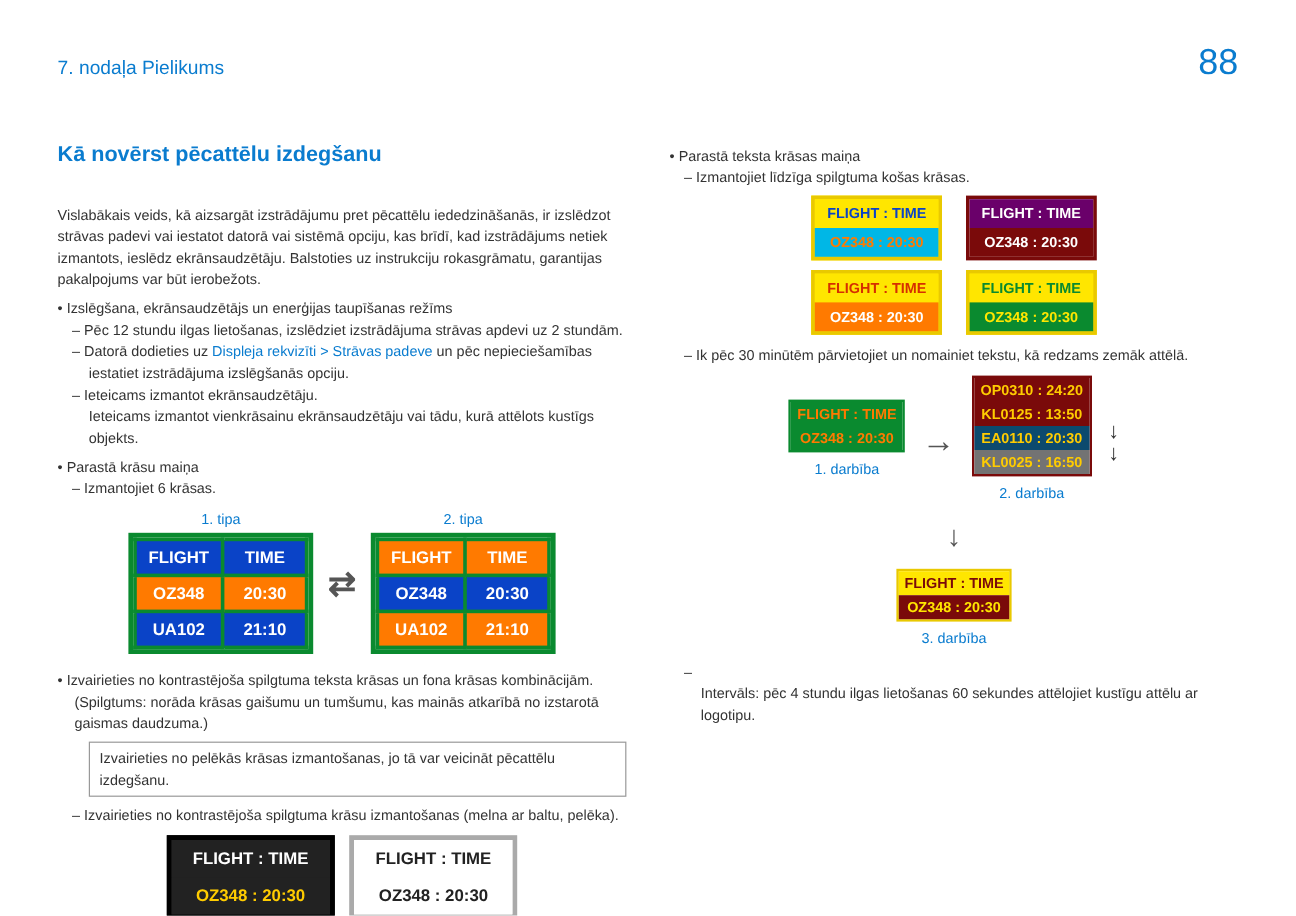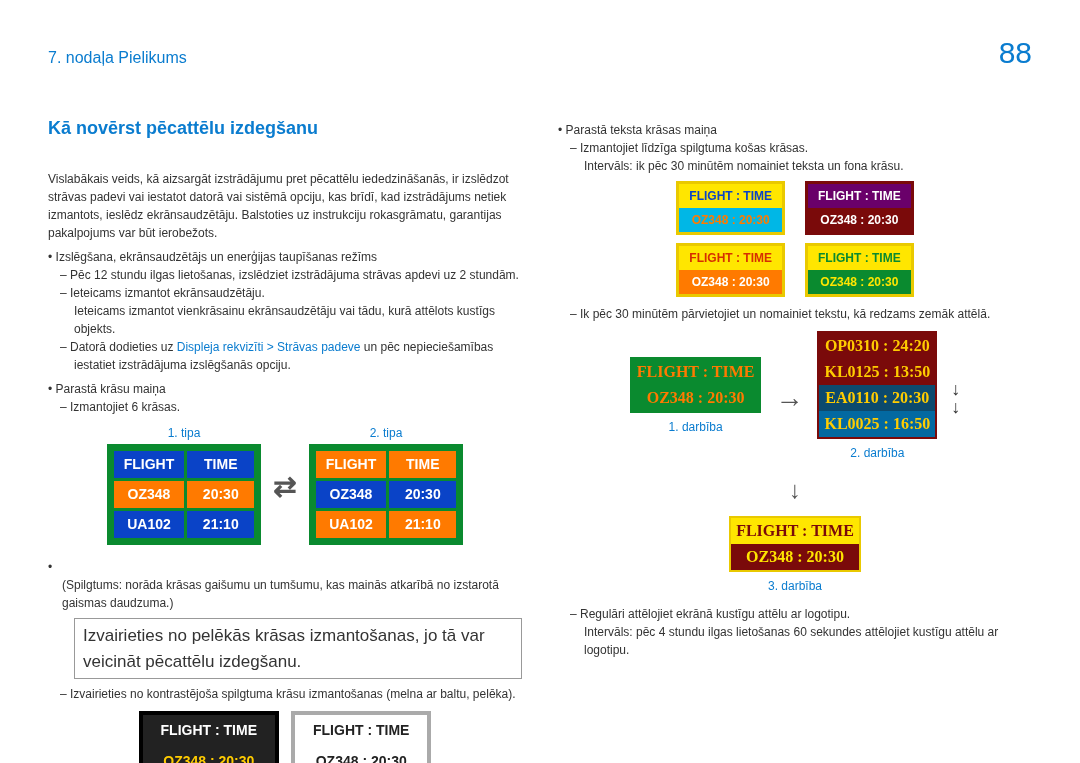--- a/index.html
+++ b/index.html
@@ -18,21 +18,21 @@
   .pagenum { color: #0a7ccf; font-size: 30px; font-weight: 300; }
   .columns { display: flex; gap: 36px; }
   .col { flex: 1; min-width: 0; }
   .h2 { color: #0a7ccf; font-size: 18px; font-weight: 600; margin-bottom: 28px; }
   p { margin-bottom: 4px; }
   ul.bullet { list-style: none; padding-left: 14px; margin-top: 6px; }
   ul.bullet > li::before { content: "• "; margin-left: -14px; }
   ul.dash { list-style: none; padding-left: 26px; }
   ul.dash > li::before { content: "– "; margin-left: -14px; }
   .link { color: #0a7ccf; }
-  .note-box { border: 1px solid #999; padding: 4px 8px; margin: 6px 0 6px 26px; font-size: 17px; }
+  .note-box { border: 1px solid #999; padding: 4px 8px; margin: 6px 0 6px 26px; font-size: 12px; }
 
   
   .boards-row { display: flex; align-items: center; justify-content: center; gap: 12px; margin: 8px 0; }
   .board-label { color: #0a7ccf; text-align: center; font-size: 12px; margin-bottom: 2px; }
   .board-wrap { text-align: center; }
   .board { border: 4px solid; display: inline-block; }
   .b-green { border-color: #0a8a2f; }
   .b-red { border-color: #7a0a0a; }
   .b-black { border-color: #000; background:#222; }
   .b-white { border-color: #aaa; background:#fff; }
@@ -41,21 +41,21 @@
   table.ft { border-collapse: collapse; font-weight: bold; font-size: 14px; }
   table.ft td { padding: 3px 10px; border: 3px solid; min-width: 70px; text-align: center; }
 
   .arrow-h { font-size: 28px; color: #555; font-weight: bold; }
   .arrow-v { font-size: 24px; color: #555; text-align: center; }
 
   
   .sm table.ft td { font-size: 12px; padding: 2px 6px; min-width: 54px; }
   .sm .board { border-width: 3px; }
 
-  .xsm table.ft td { font-size: 16px; padding: 1px 5px; min-width: 50px; font-family: Liberation Serif, serif; }
+  .xsm table.ft td { font-size: 12px; padding: 1px 5px; min-width: 50px; }
   .xsm .board { border-width: 2px; }
 </style>
 </head>
 <body>
 
 <div class="header">
   <div class="chapter">7. nodaļa Pielikums</div>
   <div class="pagenum">88</div>
 </div>
 
@@ -64,26 +64,26 @@
   <div class="col">
     <div class="h2">Kā novērst pēcattēlu izdegšanu</div>
     <p>Vislabākais veids, kā aizsargāt izstrādājumu pret pēcattēlu iededzināšanās, ir izslēdzot strāvas padevi vai iestatot datorā vai sistēmā opciju, kas brīdī, kad izstrādājums netiek izmantots, ieslēdz ekrānsaudzētāju. Balstoties uz instrukciju rokasgrāmatu, garantijas pakalpojums var būt ierobežots.</p>
 
     <ul class="bullet">
       <li>Izslēgšana, ekrānsaudzētājs un enerģijas taupīšanas režīms</li>
     </ul>
     <ul class="dash">
       <li>Pēc 12 stundu ilgas lietošanas, izslēdziet izstrādājuma strāvas apdevi uz 2 stundām.</li>
       <li>
+        <span>Datorā dodieties uz </span><span class="link">Displeja rekvizīti &gt; Strāvas padeve</span><span> un pēc nepieciešamības iestatiet izstrādājuma izslēgšanās opciju.</span>
+      </li>
+      <li>
         <span>Ieteicams izmantot ekrānsaudzētāju.</span><br>
         <span>Ieteicams izmantot vienkrāsainu ekrānsaudzētāju vai tādu, kurā attēlots kustīgs objekts.</span>
       </li>
-      <li>
-        <span>Datorā dodieties uz </span><span class="link">Displeja rekvizīti &gt; Strāvas padeve</span><span> un pēc nepieciešamības iestatiet izstrādājuma izslēgšanās opciju.</span>
-      </li>
     </ul>
 
     <ul class="bullet">
       <li>Parastā krāsu maiņa</li>
     </ul>
     <ul class="dash">
       <li>
         <span>Izmantojiet 6 krāsas.</span><br>
       </li>
     </ul>
@@ -129,21 +129,21 @@
               <td style="background:#ff7a00;color:#fff;border-color:#0a8a2f">21:10</td>
             </tr>
           </tbody>
             </table>
         </div>
       </div>
     </div>
 
     <ul class="bullet">
       <li>
-        <br>
+        <span>Izvairieties no kontrastējoša spilgtuma teksta krāsas un fona krāsas kombinācijām.</span><br>
         <span>(Spilgtums: norāda krāsas gaišumu un tumšumu, kas mainās atkarībā no izstarotā gaismas daudzuma.)</span>
       </li>
     </ul>
 
     <div class="note-box">Izvairieties no pelēkās krāsas izmantošanas, jo tā var veicināt pēcattēlu izdegšanu.</div>
 
     <ul class="dash">
       <li>Izvairieties no kontrastējoša spilgtuma krāsu izmantošanas (melna ar baltu, pelēka).</li>
     </ul>
 
@@ -175,21 +175,20 @@
     </div>
   </div>
 
   <div class="col">
     <ul class="bullet">
       <li>Parastā teksta krāsas maiņa</li>
     </ul>
     <ul class="dash">
       <li>
         <span>Izmantojiet līdzīga spilgtuma košas krāsas.</span><br>
-        <span>Intervāls: ik pēc 30 minūtēm nomainiet teksta un fona krāsu.</span>
       </li>
     </ul>
 
     <div class="sm">
     <div class="boards-row" style="gap:20px; margin-top:6px;">
       <div class="board b-yellow">
         <table class="ft">
           <tbody>
                 <tr>
                   <td style="background:#ffe600;color:#0a43c7;border:none;padding:3px 10px">FLIGHT   :   TIME</td>
@@ -270,21 +269,21 @@
                   <tr>
                     <td style="background:#7a0a0a;color:#ffcc00;border:none;"><span>OP0310</span>  :  <span>24:20</span></td>
                   </tr>
             <tr>
                     <td style="background:#7a0a0a;color:#ffcc00;border:none;"><span>KL0125</span>  :  <span>13:50</span></td>
                   </tr>
             <tr>
                     <td style="background:#0c4a6e;color:#ffcc00;border:none;"><span>EA0110</span>  :  <span>20:30</span></td>
                   </tr>
             <tr>
-                    <td style="background:#0369a1;color:#ffcc00;border:none;"><span>KL0025</span>  :  <span>16:50</span></td>
+                    <td style="background:#737373;color:#ffcc00;border:none;"><span>KL0025</span>  :  <span>16:50</span></td>
                   </tr>
           </tbody>
               </table>
         </div>
         <div class="board-label">2. darbība</div>
       </div>
       <div style="font-size:18px;line-height:1;">↓<br>↓</div>
     </div>
     <div class="arrow-v">↓</div>
     <div class="boards-row">
@@ -301,18 +300,18 @@
           </tbody>
               </table>
         </div>
         <div class="board-label">3. darbība</div>
       </div>
     </div>
     </div>
 
     <ul class="dash" style="margin-top:8px;">
       <li>
-        <span>Regulāri attēlojiet ekrānā kustīgu attēlu ar logotipu.</span><br>
+        <br>
         <span>Intervāls: pēc 4 stundu ilgas lietošanas 60 sekundes attēlojiet kustīgu attēlu ar logotipu.</span>
       </li>
     </ul>
   </div>
 </div>
 
 </body></html>

